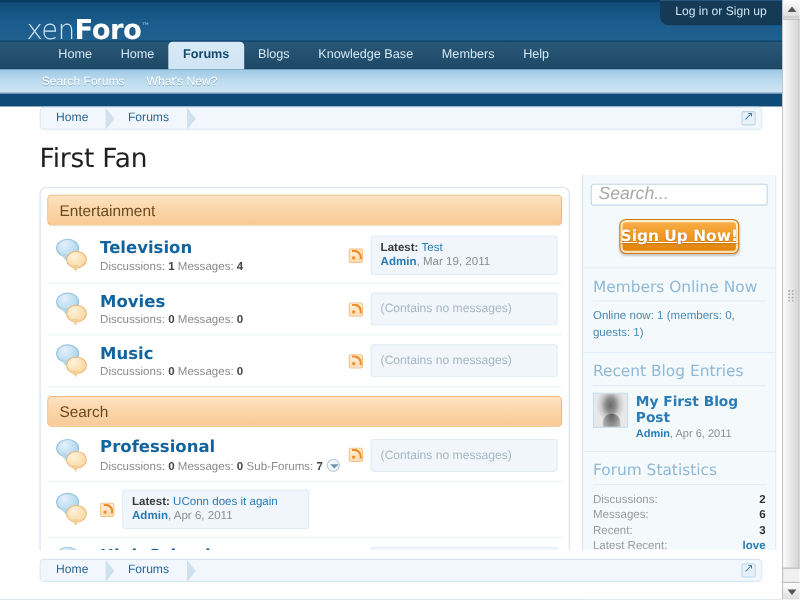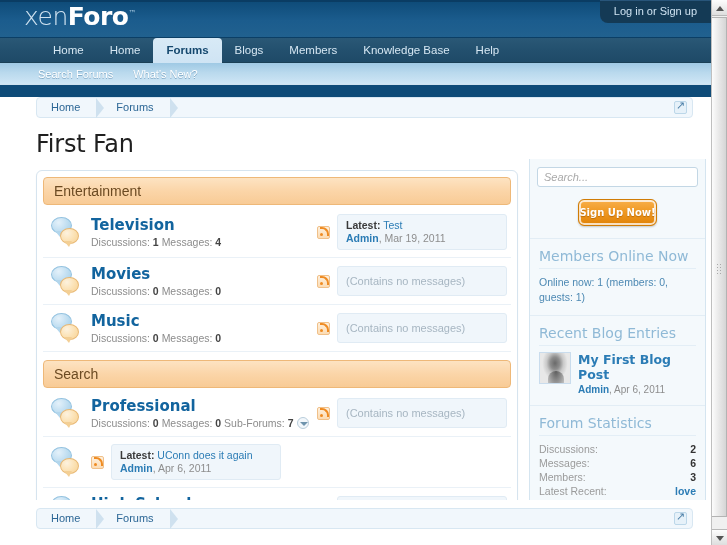--- a/index.html
+++ b/index.html
@@ -29,21 +29,21 @@
     background: linear-gradient(to bottom, #0d4a77 0%, #1b5c8d 55%, #21618f 100%);
     border-bottom: 1px solid #0b3f66;
   }
   #topband:before {
     content:""; position:absolute; left:0; top:0; right:0; height:2px;
     background:#0a3c63;
   }
 
   #logo {
     position: absolute;
-    left: 24px; top: 0;
+    left: 24px; top: 10px;
     color: #eaf3fa;
     font-size: 25px;
     letter-spacing: -0.5px;
     line-height: 28px;
     white-space: nowrap;
     font-family: "DejaVu Sans", sans-serif;
   }
   #logo .thin { font-weight: 300; color: #cfe2f0; }
   #logo .bold { font-weight: 700; color: #ffffff; }
   #logo .tm { font-size: 8px; vertical-align: super; color:#9cc0da; }
@@ -324,45 +324,46 @@
     border-radius: 0 0 5px 5px;
     padding: 0 0 6px 0;
   }
   .sb-search { padding: 8px 7px 8px 7px; }
   .sb-search input {
     width: 100%;
     height: 20px;
     border: 1px solid #c3d7e5;
     border-radius: 3px;
     background: #ffffff;
-    font-size: 11px;
+    font-size: 16px;
     color: #555;
     padding: 0 6px;
     font-family: "Liberation Sans", sans-serif;
   }
   .sb-search input::placeholder { color: #a9a9a9; font-style: italic; }
 
   .sb-signup-wrap {
     padding: 4px 7px 12px 7px;
     text-align: center;
     border-bottom: 1px solid #e2edf5;
   }
   .signup-btn {
     display: inline-block;
     background: linear-gradient(to bottom, #f8b04d 0%, #f09a24 45%, #e08207 100%);
     border: 1px solid #d07c06;
     border-radius: 6px;
     box-shadow: inset 0 0 0 2px rgba(255,255,255,.75), 0 1px 2px rgba(0,0,0,.2);
     color: #ffffff;
-    font-size: 10px;
+    font-size: 14px;
     font-weight: bold;
     padding: 7px 0;
     cursor: pointer;
     text-shadow: 0 1px 1px rgba(150,80,0,.55);
     font-family: "DejaVu Sans", sans-serif;
+    text-decoration: underline;
   }
 
   .sb-block {
     padding: 9px 9px 10px 9px;
     border-bottom: 1px solid #e2edf5;
   }
   .sb-block:last-child { border-bottom: none; }
   .sb-head {
     color: #8fb9d6;
     font-size: 14px;
@@ -475,22 +476,22 @@
     </div>
     <div id="loginbar">Log in or Sign up</div>
   </div>
 
   <div id="navtabs">
     <ul>
       <li>Home</li>
       <li>Home</li>
       <li class="active">Forums</li>
       <li>Blogs</li>
+      <li>Knowledge Base</li>
       <li>Members</li>
-      <li>Knowledge Base</li>
       <li>Help</li>
     </ul>
   </div>
 
   <div id="subnav">
     <ul>
       <li>Search Forums</li>
       <li>What's New?</li>
     </ul>
   </div>
@@ -685,21 +686,21 @@
           <div class="sb-head">Forum Statistics</div>
           <div class="stat-row">
             <span class="k">Discussions:</span>
             <span class="v">2</span>
           </div>
           <div class="stat-row">
             <span class="k">Messages:</span>
             <span class="v">6</span>
           </div>
           <div class="stat-row">
-            <span class="k">Members:</span>
+            <span class="k">Recent:</span>
             <span class="v">3</span>
           </div>
           <div class="stat-row">
             <span class="k">Latest Recent:</span>
             <span class="v link">love</span>
           </div>
         </div>
 
         <div class="sb-block">
           <div class="sb-head">Share This Page</div>

